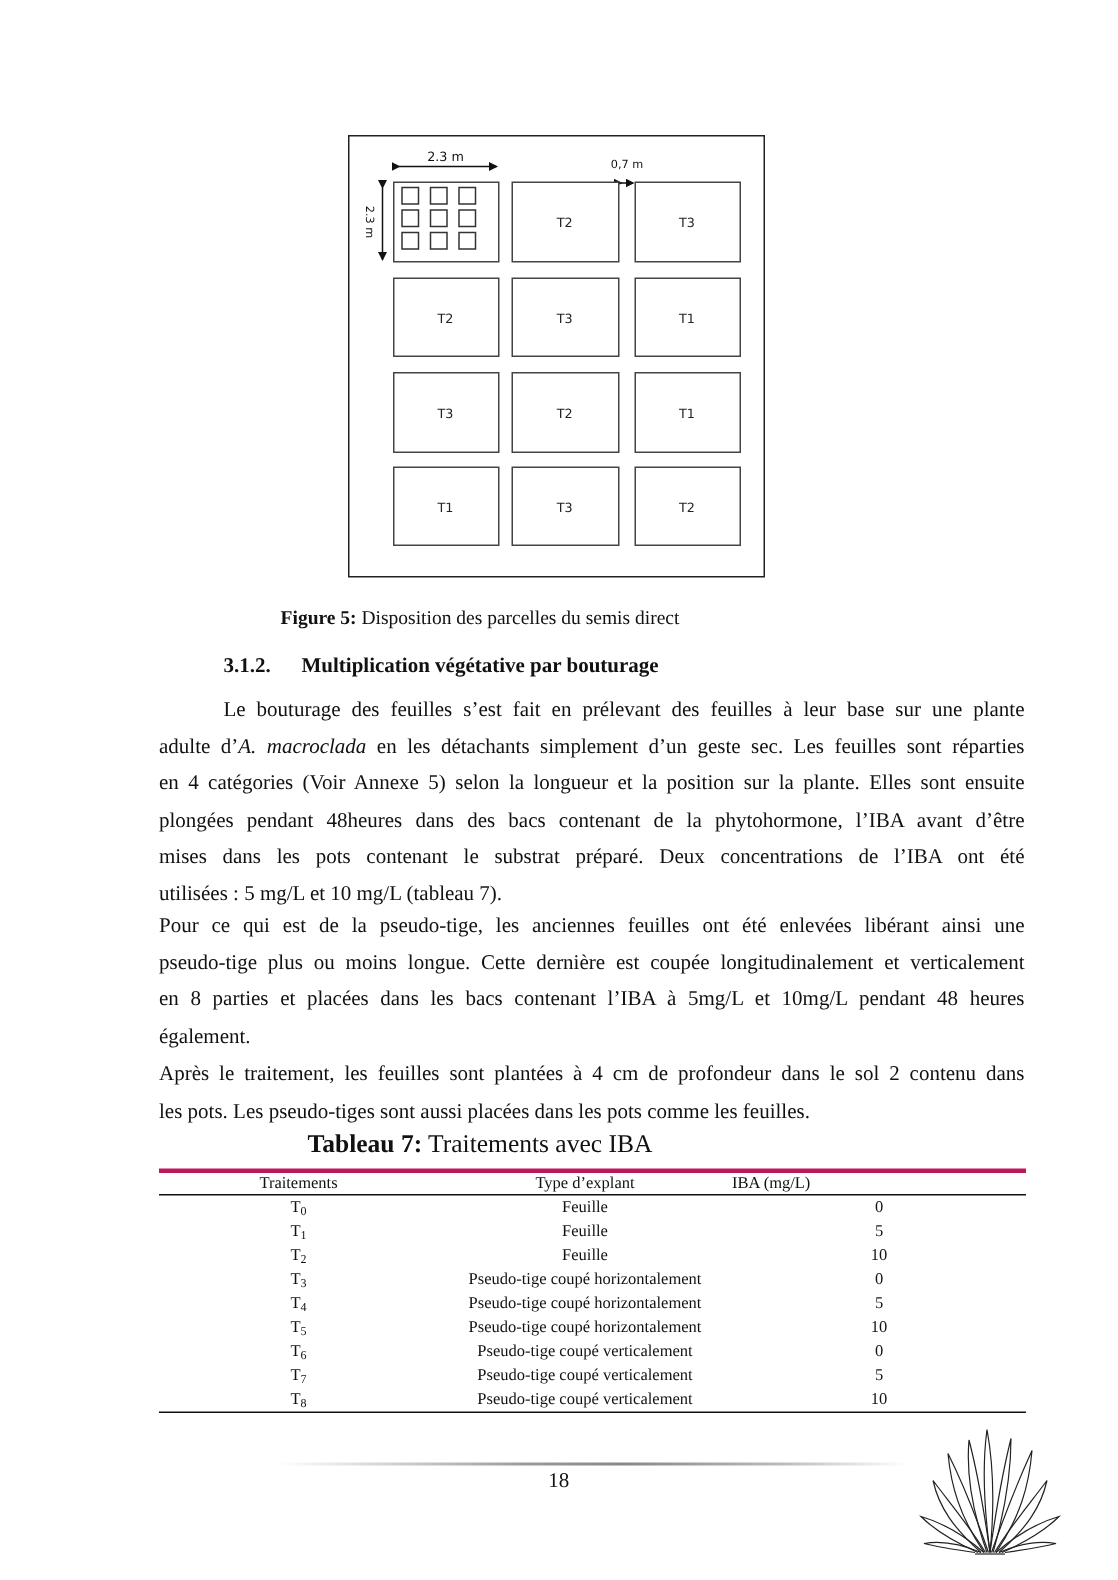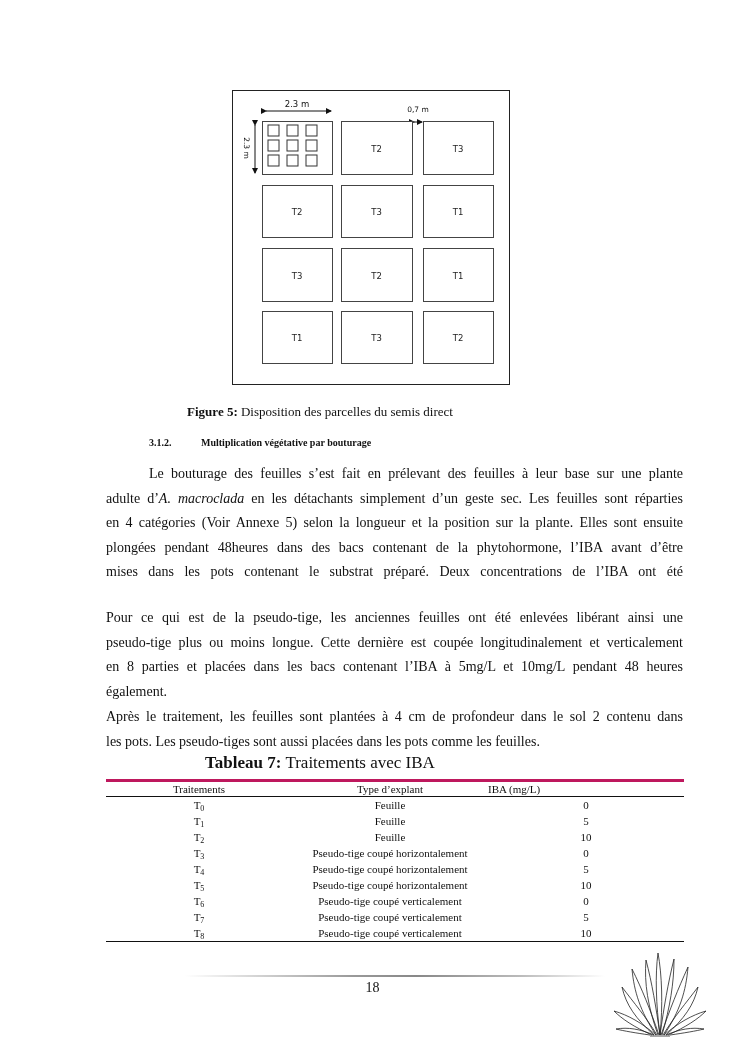--- a/index.html
+++ b/index.html
@@ -1,21 +1,21 @@
 <!DOCTYPE html>
 <html><head>
 <meta charset="utf-8">
 <style>
   html, body { margin:0; padding:0; background:#ffffff; }
   body { width:745px; height:1053px; position:relative; overflow:hidden;
          font-family:"Liberation Serif", serif; color:#111; }
   #diagram { position:absolute; left:0; top:0; }
   .caption { position:absolute; left:0; width:640px; text-align:center; font-size:13px; }
   .caption b { font-weight:bold; }
-  .heading { position:absolute; left:149px; top:437px; font-size:10px; font-weight:bold; }
+  .heading { position:absolute; left:149px; top:437px; font-size:14px; font-weight:bold; }
   .heading .num { display:inline-block; width:52px; }
   .para { position:absolute; left:106px; width:577px; font-size:14px; line-height:24.5px; text-align:justify; }
   .para .line { display:block; height:24.5px; white-space:nowrap; text-align:justify; text-align-last:justify; }
   .para .line.last { text-align-last:left; }
   .indent { padding-left:43px; }
   table.t7 { position:absolute; left:106px; top:779px; width:578px; border-collapse:collapse; font-size:11px; }
   table.t7 th { font-weight:normal; border-top:3px solid #be185d; border-bottom:1px solid #111; height:14px; padding:0; }
   table.t7 td { text-align:center; height:16px; padding:0; line-height:16px; }
   table.t7 tr:last-child td { border-bottom:1.5px solid #111; }
   .c1 { width:186px; text-align:center; }
@@ -89,20 +89,21 @@
 <div class="heading">
   <span class="num">3.1.2.</span><span>Multiplication végétative par bouturage</span>
 </div>
 
 <div class="para" style="top:462px;">
   <span class="line indent">Le bouturage des feuilles s’est fait en prélevant des feuilles à leur base sur une plante</span>
   <span class="line"><span>adulte d’</span><i>A. macroclada</i><span> en les détachants simplement d’un geste sec. Les feuilles sont réparties</span></span>
   <span class="line">en 4 catégories (Voir Annexe 5) selon la longueur et la position sur la plante. Elles sont ensuite</span>
   <span class="line">plongées pendant 48heures dans des bacs contenant de la phytohormone, l’IBA avant d’être</span>
   <span class="line">mises dans les pots contenant le substrat préparé. Deux concentrations de l’IBA ont été</span>
+  <span class="line last">utilisées : 5 mg/L et 10 mg/L (tableau 7).</span>
 </div>
 
 <div class="para" style="top:606px;">
   <span class="line">Pour ce qui est de la pseudo-tige, les anciennes feuilles ont été enlevées libérant ainsi une</span>
   <span class="line">pseudo-tige plus ou moins longue. Cette dernière est coupée longitudinalement et verticalement</span>
   <span class="line">en 8 parties et placées dans les bacs contenant l’IBA à 5mg/L et 10mg/L pendant 48 heures</span>
   <span class="line last">également.</span>
 </div>
 
 <div class="para" style="top:705px;">

